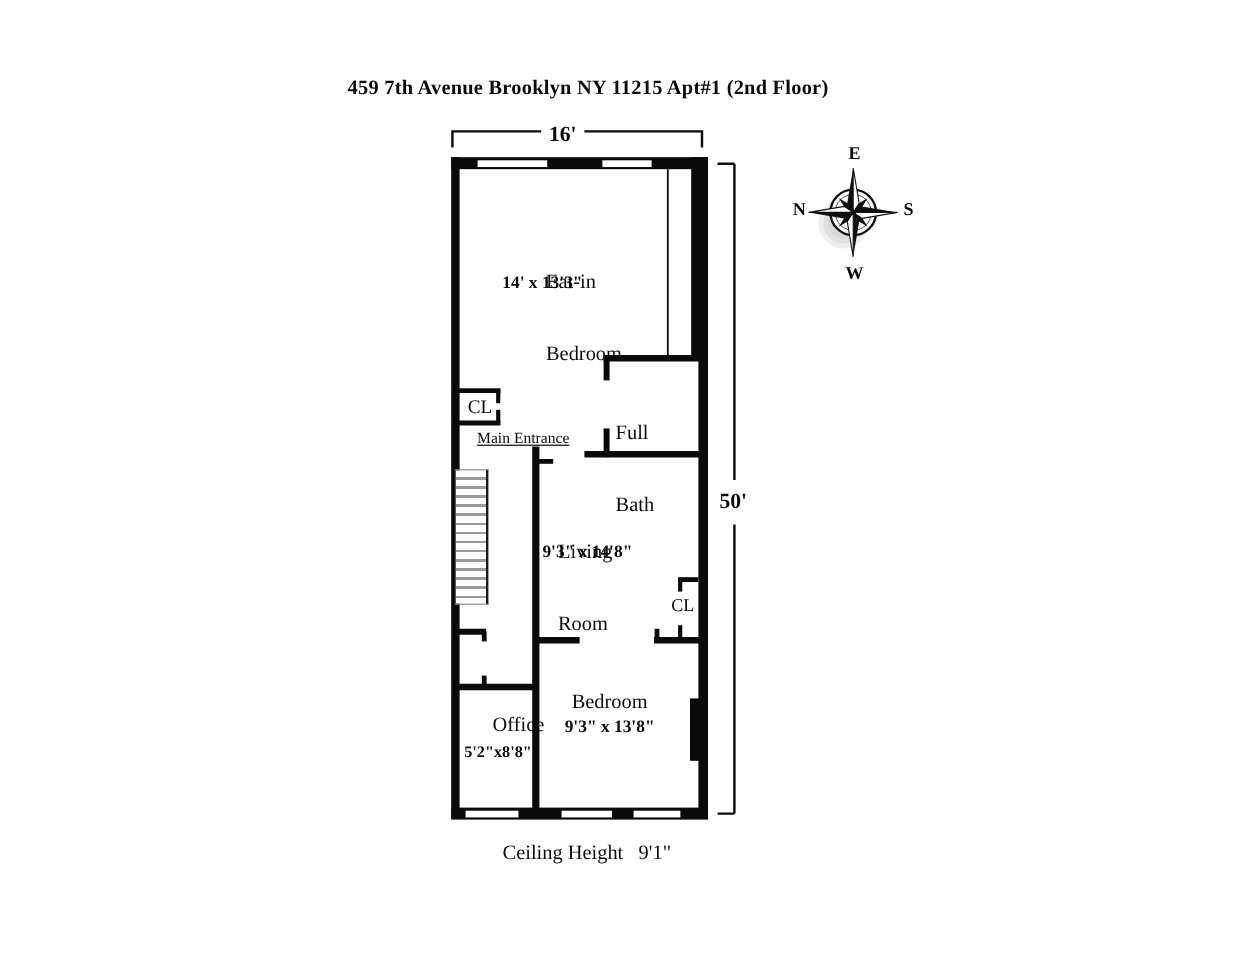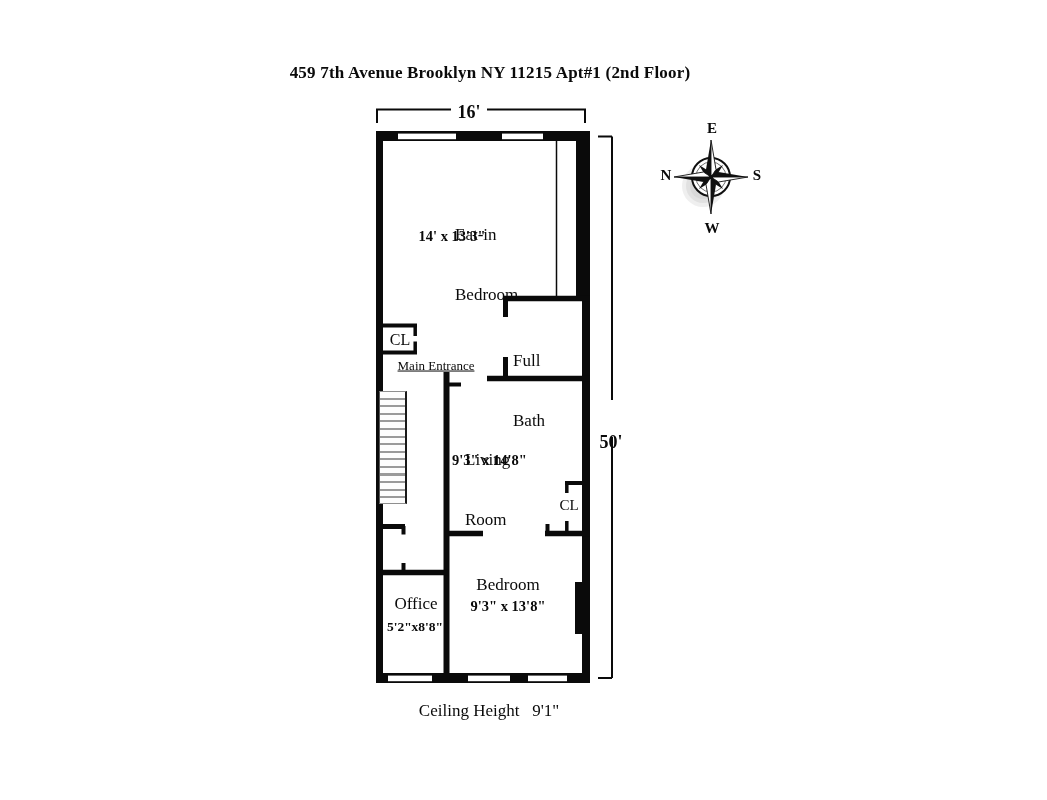--- a/index.html
+++ b/index.html
@@ -121,21 +121,21 @@
       </g>
       <circle r="2.3" fill="#101010"></circle>
     </g>
   </svg>
 
   <div class="stairs"></div>
 
   <div class="lbl title" style="left:490px;top:73px;">459 7th Avenue Brooklyn NY 11215 Apt#1 (2nd Floor)</div>
 
   <div class="lbl dim" style="left:469px;top:112px;">16'</div>
-  <div class="lbl dim" style="left:611px;top:442px;">50'</div>
+  <div class="lbl dim" style="left:611px;top:418px;">50'</div>
 
   <div class="lbl room-2l anchor-tl" style="left:424px;top:185px;margin-left:31px;">
     <div>Eat-in</div>
     <div>Bedroom</div>
   </div>
   <div class="lbl size" style="left:452px;top:236px;">14' x 13'3"</div>
 
   <div class="lbl cl" style="left:400px;top:340px;">CL</div>
 
   <div class="lbl entrance" style="left:436px;top:366px;text-decoration:underline;">Main Entrance</div>
@@ -149,21 +149,21 @@
     <div>Full</div>
     <div>Bath</div>
   </div>
   <div class="lbl size anchor-tl" style="left:452px;top:452px;">9'3" x 14'8"</div>
 
   <div class="lbl cl-sm" style="left:569px;top:506px;">CL</div>
 
   <div class="lbl room" style="left:508px;top:585px;">Bedroom</div>
   <div class="lbl size" style="left:508px;top:606px;">9'3" x 13'8"</div>
 
-  <div class="lbl room" style="left:416px;top:604px;">Office</div>
+  <div class="lbl room" style="left:432px;top:604px;">Office</div>
   <div class="lbl size-sm" style="left:415px;top:627px;">5'2"x8'8"</div>
 
   <div class="lbl footer" style="left:489px;top:711px;">Ceiling Height   9'1"</div>
 
   <div class="lbl compass-letter" style="left:712px;top:129px;">E</div>
   <div class="lbl compass-letter" style="left:666px;top:176px;">N</div>
   <div class="lbl compass-letter" style="left:757px;top:176px;">S</div>
   <div class="lbl compass-letter" style="left:712px;top:229px;">W</div>
 
 </div>

